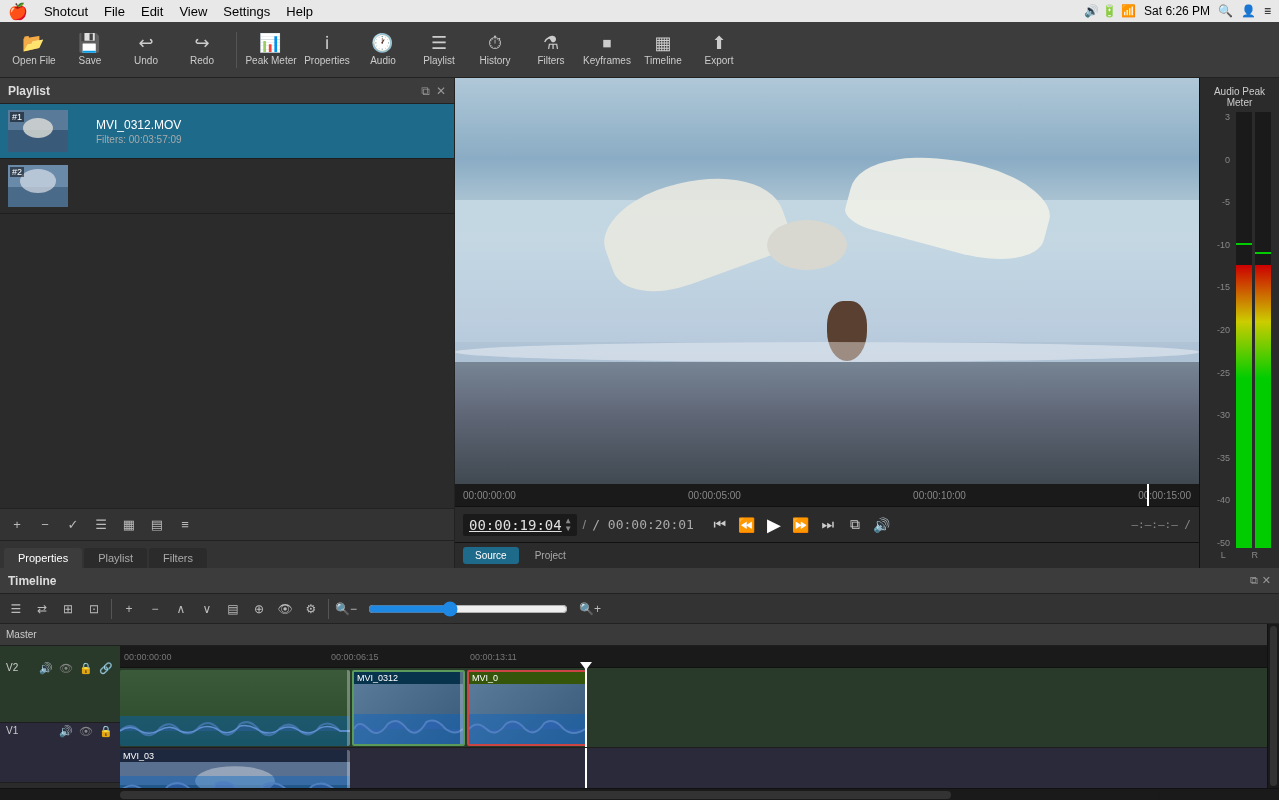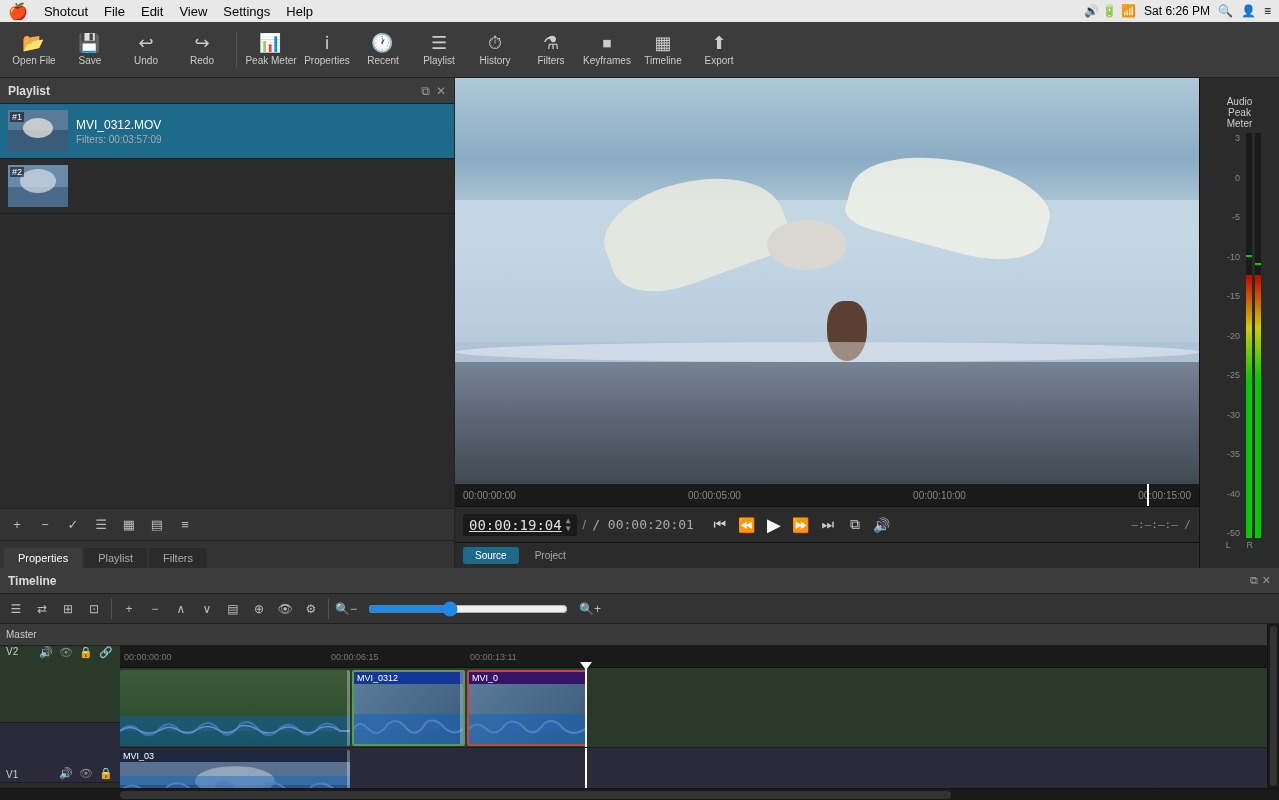--- a/index.html
+++ b/index.html
@@ -116,21 +116,21 @@
     }
     .thumb-number {
       position: absolute;
       top: 2px;
       left: 2px;
       font-size: 9px;
       color: #fff;
       background: rgba(0,0,0,0.5);
       padding: 0 2px;
     }
-    .playlist-info { flex: 1; }
+    .playlist-info { flex: 1; margin-left: 20px; }
     .playlist-name { font-size: 12px; color: #fff; margin-bottom: 2px; }
     .playlist-duration { font-size: 10px; color: #aaa; }
 
     
     .thumb-v1 { background: linear-gradient(135deg, #4a6a8a 0%, #2a4a6a 100%); }
     .thumb-v2 { background: linear-gradient(135deg, #6a8aaa 0%, #4a6a8a 100%); }
 
     
     #playlist-toolbar {
       height: 32px;
@@ -347,21 +347,21 @@
     }
     .src-tab.active { background: #1e6a8a; color: #fff; }
 
     
     #audio-meter {
       width: 80px;
       background: #2b2b2b;
       border-left: 1px solid #111;
       display: flex;
       flex-direction: column;
-      padding: 18px;
+      padding: 8px;
     }
     #audio-meter-header {
       font-size: 10px;
       color: #ccc;
       text-align: center;
       margin-bottom: 4px;
     }
     #meter-scales {
       display: flex;
       gap: 4px;
@@ -648,21 +648,21 @@
   <div class="toolbar-btn">
     <span class="toolbar-icon">📊</span>
     <span>Peak Meter</span>
   </div>
   <div class="toolbar-btn">
     <span class="toolbar-icon">ℹ</span>
     <span>Properties</span>
   </div>
   <div class="toolbar-btn">
     <span class="toolbar-icon">🕐</span>
-    <span>Recent</span>
+    <span>Audio</span>
   </div>
   <div class="toolbar-btn">
     <span class="toolbar-icon">☰</span>
     <span>Playlist</span>
   </div>
   <div class="toolbar-btn">
     <span class="toolbar-icon">⏱</span>
     <span>History</span>
   </div>
   <div class="toolbar-btn">
@@ -860,29 +860,29 @@
       <div class="tl-tool-btn">🔍+</div>
     </div>
 
     <div id="timeline-content">
 
       <div id="timeline-tracks-header">
         <div class="master-row track-header-row">
           <span class="track-label">Master</span>
         </div>
 
-        <div class="track-header-row track-row-v2" style="height:77px; align-items:flex-start; padding-top:0; background:#2a3a2a;">
+        <div class="track-header-row track-row-v2" style="height:77px; align-items:flex-start; padding-top:16px; background:#2a3a2a;">
           <span class="track-label">V2</span>
           <span class="track-icon-btn">🔊</span>
           <span class="track-icon-btn">👁</span>
           <span class="track-icon-btn">🔒</span>
           <span class="track-icon-btn">🔗</span>
         </div>
 
-        <div class="track-header-row track-row-v1" style="height:60px; align-items:flex-end; background:#2a2a3a;">
+        <div class="track-header-row track-row-v1" style="height:60px; align-items:flex-start; background:#2a2a3a;">
           <span class="track-label">V1</span>
           <span class="track-icon-btn">🔊</span>
           <span class="track-icon-btn">👁</span>
           <span class="track-icon-btn">🔒</span>
         </div>
       </div>
 
       <div id="timeline-tracks-body">
         <div id="tracks-container" style="min-width:800px;">
 
@@ -902,21 +902,21 @@
                 <div class="clip-waveform">
                   <svg class="waveform-svg" viewBox="0 0 230 30" preserveAspectRatio="none">
                     <path d="M0,15 Q10,5 20,15 Q30,25 40,12 Q50,3 60,15 Q70,22 80,10 Q90,2 100,15 Q110,25 120,8 Q130,2 140,15 Q150,25 160,12 Q170,4 180,15 Q190,24 200,10 Q210,3 220,15 L230,15" stroke="#5080c0" stroke-width="2" fill="none" opacity="0.7"></path>
                     <path d="M0,15 Q10,8 20,15 Q30,20 40,14 Q50,8 60,15 Q70,19 80,12 Q90,8 100,15 Q110,20 120,10 Q130,8 140,15 Q150,20 160,13 Q170,8 180,15 Q190,20 200,12 Q210,8 220,15 L230,15" stroke="#6090d0" stroke-width="1.5" fill="rgba(60,100,200,0.3)"></path>
                   </svg>
                 </div>
               </div>
               <div class="resize-handle"></div>
             </div>
 
-            <div class="clip-block" style="left:232px; width:113px; height:76px; background:#1d4ed8; border:2px solid #5a9a5a;">
+            <div class="clip-block" style="left:232px; width:113px; height:76px; background:#0c4a6e; border:2px solid #5a9a5a;">
               <div class="clip-block-inner">
                 <div class="clip-label">MVI_0312</div>
                 <div class="clip-thumb-area">
                   <div style="position:absolute;inset:0; background:linear-gradient(135deg,#5a7a9a,#3a5a7a);"></div>
                   
                   <svg width="100%" height="100%" viewBox="0 0 113 50" preserveAspectRatio="none">
                     <rect width="113" height="50" fill="#7090a8"></rect>
                     <rect y="30" width="113" height="20" fill="#405060"></rect>
                     <ellipse cx="56" cy="22" rx="25" ry="15" fill="#d8e0e8" opacity="0.6"></ellipse>
                     <ellipse cx="30" cy="18" rx="12" ry="8" fill="#e0e8f0" opacity="0.5"></ellipse>
@@ -924,21 +924,21 @@
                   <div class="clip-waveform">
                     <svg class="waveform-svg" viewBox="0 0 113 30" preserveAspectRatio="none">
                       <path d="M0,15 Q5,5 15,15 Q25,25 35,10 Q45,2 55,15 Q65,25 75,8 Q85,3 95,15 Q105,22 113,15" stroke="#5080c0" stroke-width="2" fill="rgba(60,100,200,0.3)"></path>
                     </svg>
                   </div>
                 </div>
               </div>
               <div class="resize-handle"></div>
             </div>
 
-            <div class="clip-block" style="left:347px; width:120px; height:76px; background:#4c1d95; border:2px solid #cc4444;">
+            <div class="clip-block" style="left:347px; width:120px; height:76px; background:#4d7c0f; border:2px solid #cc4444;">
               <div class="clip-block-inner">
                 <div class="clip-label">MVI_0</div>
                 <div class="clip-thumb-area">
                   <div style="position:absolute;inset:0; background:linear-gradient(135deg,#5a7a9a,#3a5a7a);"></div>
                   <svg width="100%" height="100%" viewBox="0 0 120 50" preserveAspectRatio="none">
                     <rect width="120" height="50" fill="#7090a8"></rect>
                     <rect y="28" width="120" height="22" fill="#405060"></rect>
                     <ellipse cx="60" cy="20" rx="28" ry="16" fill="#d0d8e0" opacity="0.5"></ellipse>
                   </svg>
                   <div class="clip-waveform">

